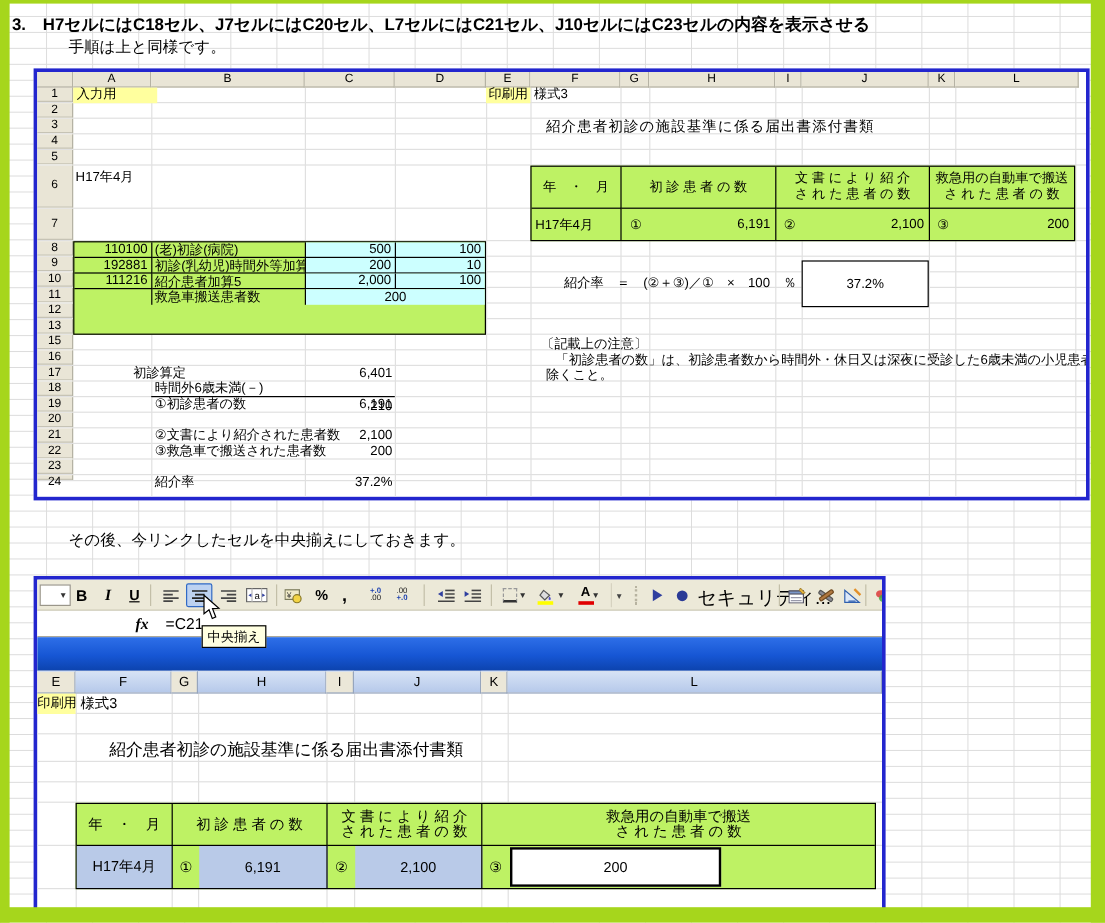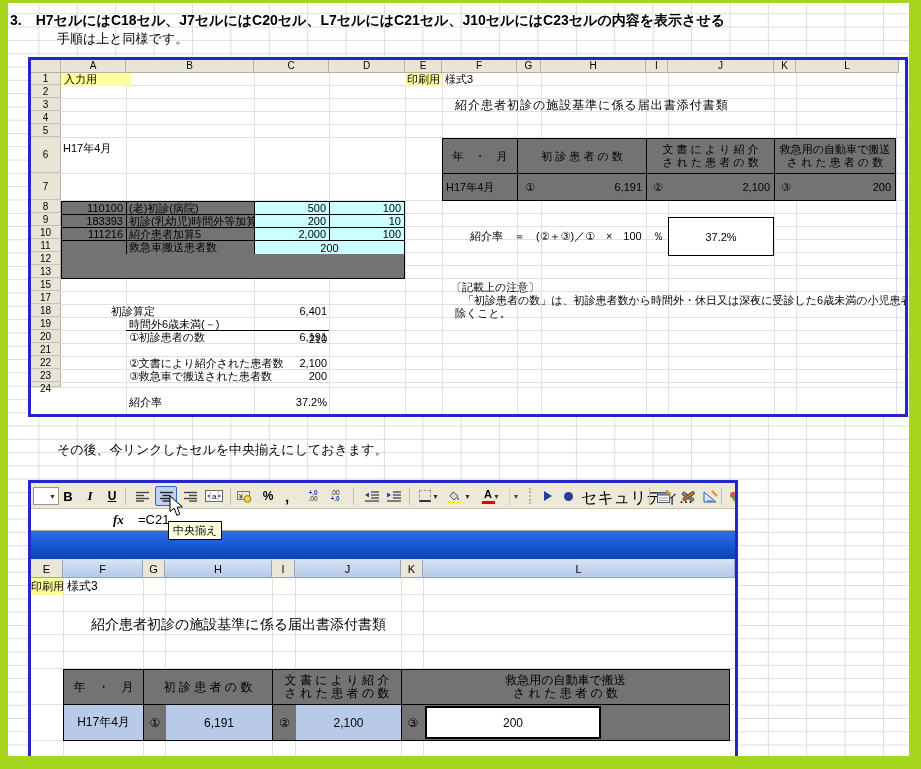--- a/index.html
+++ b/index.html
@@ -35,21 +35,21 @@
   .rn{display:block;width:30px;height:100%;background:#e9e5d6;border-right:1px solid #b5b2a4;
       box-shadow:inset 0 -1px 0 #c6c3b5;font-size:10px;text-align:center;}
   .vgl{position:absolute;top:13px;bottom:0;width:0;border-left:1px solid #e0e0e0;z-index:1;}
   .cell{position:absolute;font-size:11px;z-index:3;white-space:nowrap;}
   .yellow{background:#ffff9e;}
   .cyan{background:#ccffff;}
   .rt{text-align:right;}
   .ctr{text-align:center;}
 
   
-  .btab{position:absolute;z-index:4;background:#737373;border:1px solid #000;}
+  .btab{position:absolute;z-index:4;background:#bef264;border:1px solid #000;}
   .btr{display:flex;width:100%;}
   .btc{flex:0 0 auto;font-size:11px;overflow:hidden;white-space:nowrap;}
   .bR{border-right:1px solid #000;}
   .bB{border-bottom:1px solid #000;}
   .hdr2{display:flex;flex-direction:column;justify-content:center;align-items:center;line-height:13px;}
   .vc{display:flex;align-items:center;}
   .vc.rt{justify-content:flex-end;}
   .vc.ctr{justify-content:center;}
 
   .ratebox{position:absolute;border:1px solid #000;background:#fff;z-index:4;
@@ -165,20 +165,23 @@
     <div class="srow" style="height:13px">
         <span class="rn">12</span>
       </div>
     <div class="srow" style="height:13px">
         <span class="rn">13</span>
       </div>
     <div class="srow" style="height:13px">
         <span class="rn">15</span>
       </div>
     <div class="srow" style="height:13px">
+        <span class="rn">16</span>
+      </div>
+    <div class="srow" style="height:13px">
         <span class="rn">17</span>
       </div>
     <div class="srow" style="height:13px">
         <span class="rn">18</span>
       </div>
     <div class="srow" style="height:13px">
         <span class="rn">19</span>
       </div>
     <div class="srow" style="height:13px">
         <span class="rn">20</span>
@@ -241,21 +244,21 @@
   </div>
 
   <div class="btab" style="left:30px;top:141px;width:344px;height:78px">
     <div class="btr" style="height:13px">
       <div class="btc bR bB vc rt" style="width:65px;padding-right:3px">110100</div>
       <div class="btc bR bB vc" style="width:128px;padding-left:2px">(老)初診(病院)</div>
       <div class="btc bR bB vc rt cyan" style="width:75px;padding-right:3px">500</div>
       <div class="btc bB vc rt cyan" style="width:74px;padding-right:3px">100</div>
     </div>
     <div class="btr" style="height:13px">
-      <div class="btc bR bB vc rt" style="width:65px;padding-right:3px">183393</div>
+      <div class="btc bR bB vc rt" style="width:65px;padding-right:3px">192881</div>
       <div class="btc bR bB vc" style="width:128px;padding-left:2px">初診(乳幼児)時間外等加算</div>
       <div class="btc bR bB vc rt cyan" style="width:75px;padding-right:3px">200</div>
       <div class="btc bB vc rt cyan" style="width:74px;padding-right:3px">10</div>
     </div>
     <div class="btr" style="height:13px">
       <div class="btc bR bB vc rt" style="width:65px;padding-right:3px">111216</div>
       <div class="btc bR bB vc" style="width:128px;padding-left:2px">紹介患者加算5</div>
       <div class="btc bR bB vc rt cyan" style="width:75px;padding-right:3px">2,000</div>
       <div class="btc bB vc rt cyan" style="width:74px;padding-right:3px">100</div>
     </div>

